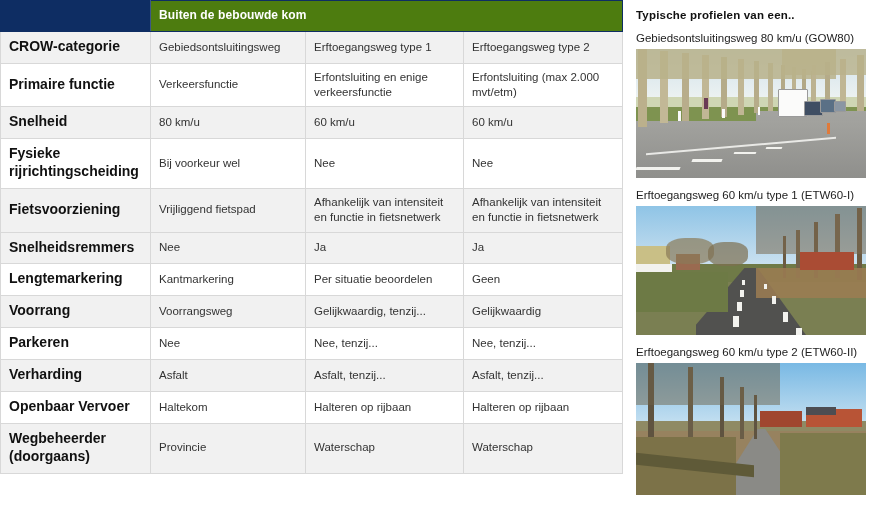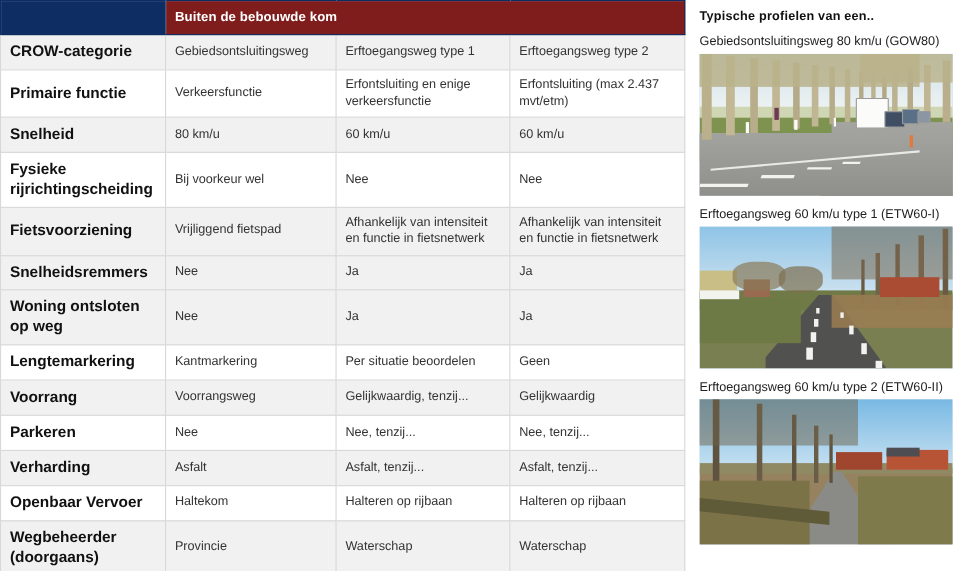--- a/index.html
+++ b/index.html
@@ -42,21 +42,21 @@
   table.crow th, table.crow td {
     border: 1px solid #d8d8d8;
     padding: 6px 8px 7px 8px;
     vertical-align: middle;
     text-align: left;
     line-height: 1.28;
   }
 
   
   tr.head th {
-    background: #7f1d1d;
+    background: #4d7c0f;
     border: 1px solid #0e2d63;
     color: #ffffff;
     height: 30px;
     padding: 0 8px;
   }
   tr.head th.corner {
     background: #0e2d63;
     border-right: 1px solid #3c5688;
   }
   tr.head th.span {
@@ -193,21 +193,21 @@
             <td class="rowlabel">CROW-categorie</td>
             <td class="cell">Gebiedsontsluitingsweg</td>
             <td class="cell">Erftoegangsweg type 1</td>
             <td class="cell">Erftoegangsweg type 2</td>
           </tr>
           <tr class="plain">
             <td class="rowlabel">Primaire functie</td>
             <td class="cell">Verkeersfunctie</td>
             <td class="cell">Erfontsluiting en enige verkeersfunctie</td>
             <td class="cell">Erfontsluiting
-(max 2.437 mvt/etm)</td>
+(max 2.000 mvt/etm)</td>
           </tr>
           <tr class="shade">
             <td class="rowlabel">Snelheid</td>
             <td class="cell">80 km/u</td>
             <td class="cell">60 km/u</td>
             <td class="cell">60 km/u</td>
           </tr>
           <tr class="plain">
             <td class="rowlabel">Fysieke rijrichtingscheiding</td>
             <td class="cell">Bij voorkeur wel</td>
@@ -215,26 +215,20 @@
             <td class="cell">Nee</td>
           </tr>
           <tr class="shade">
             <td class="rowlabel">Fietsvoorziening</td>
             <td class="cell">Vrijliggend fietspad</td>
             <td class="cell">Afhankelijk van intensiteit en functie in fietsnetwerk</td>
             <td class="cell">Afhankelijk van intensiteit en functie in fietsnetwerk</td>
           </tr>
           <tr class="shade">
             <td class="rowlabel">Snelheidsremmers</td>
-            <td class="cell">Nee</td>
-            <td class="cell">Ja</td>
-            <td class="cell">Ja</td>
-          </tr>
-          <tr class="shade">
-            <td class="rowlabel">Woning ontsloten op weg</td>
             <td class="cell">Nee</td>
             <td class="cell">Ja</td>
             <td class="cell">Ja</td>
           </tr>
           <tr class="plain">
             <td class="rowlabel">Lengtemarkering</td>
             <td class="cell">Kantmarkering</td>
             <td class="cell">Per situatie beoordelen</td>
             <td class="cell">Geen</td>
           </tr>

